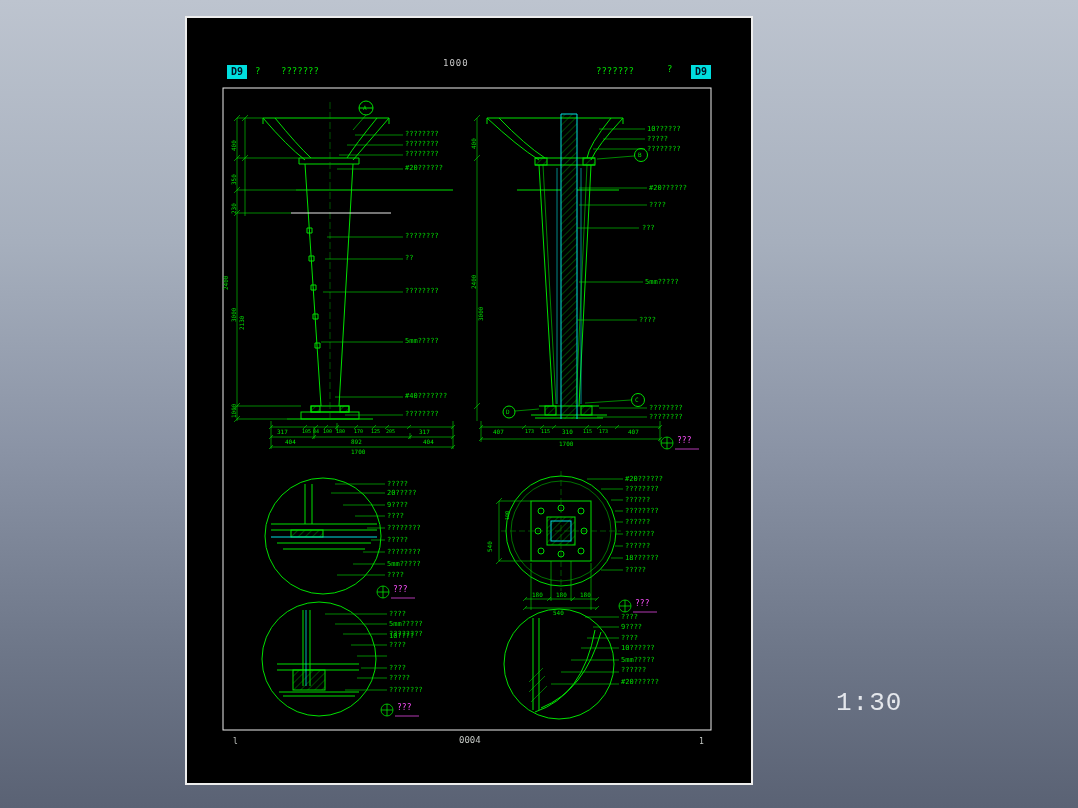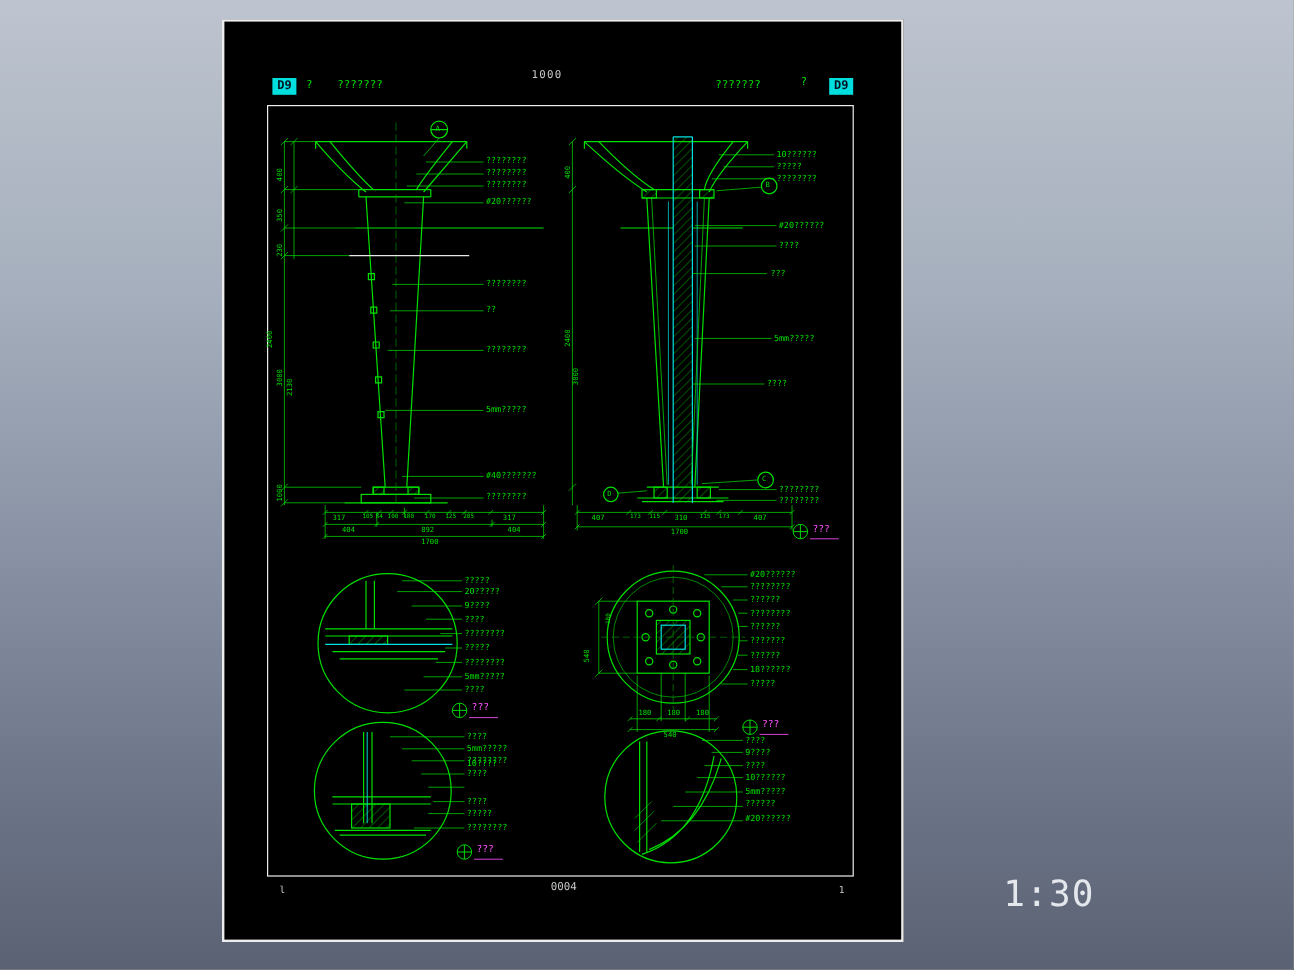--- a/index.html
+++ b/index.html
@@ -10,21 +10,21 @@
     border:2px solid #ededed;}
   .draw{position:absolute;left:0;top:0;}
   .layer{position:absolute;left:0;top:0;width:564px;height:765px;pointer-events:none;}
   .lbl{position:absolute;font-size:7px;line-height:1;color:#00e000;white-space:nowrap;}
   .lbl.c-magenta{color:#ff50ff;}
   .hdr{position:absolute;font-size:9px;line-height:1;color:#00e000;white-space:nowrap;}
   .hdr.gray{color:#c8c8c8;letter-spacing:1px;}
   .code-box{position:absolute;width:20px;height:14px;background:#00dede;color:#012;
     font-weight:bold;font-size:10px;text-align:center;line-height:14px;}
   .ftr{position:absolute;font-size:9px;line-height:1;color:#c4c8c4;white-space:nowrap;}
-  .scale-label{position:absolute;left:836px;top:728px;font-size:30px;color:#e4e7ec;letter-spacing:1px;}
+  .scale-label{position:absolute;left:836px;top:688px;font-size:26px;color:#e4e7ec;letter-spacing:1px;font-family:Liberation Mono, monospace;}
 </style>
 </head>
 <body>
 
 <div class="stage">
   <div class="sheet">
 
     <svg class="draw" width="564" height="765" viewBox="0 0 564 765">
       <defs>
         <pattern id="hg" width="5" height="5" patternUnits="userSpaceOnUse" patternTransform="rotate(45)">

